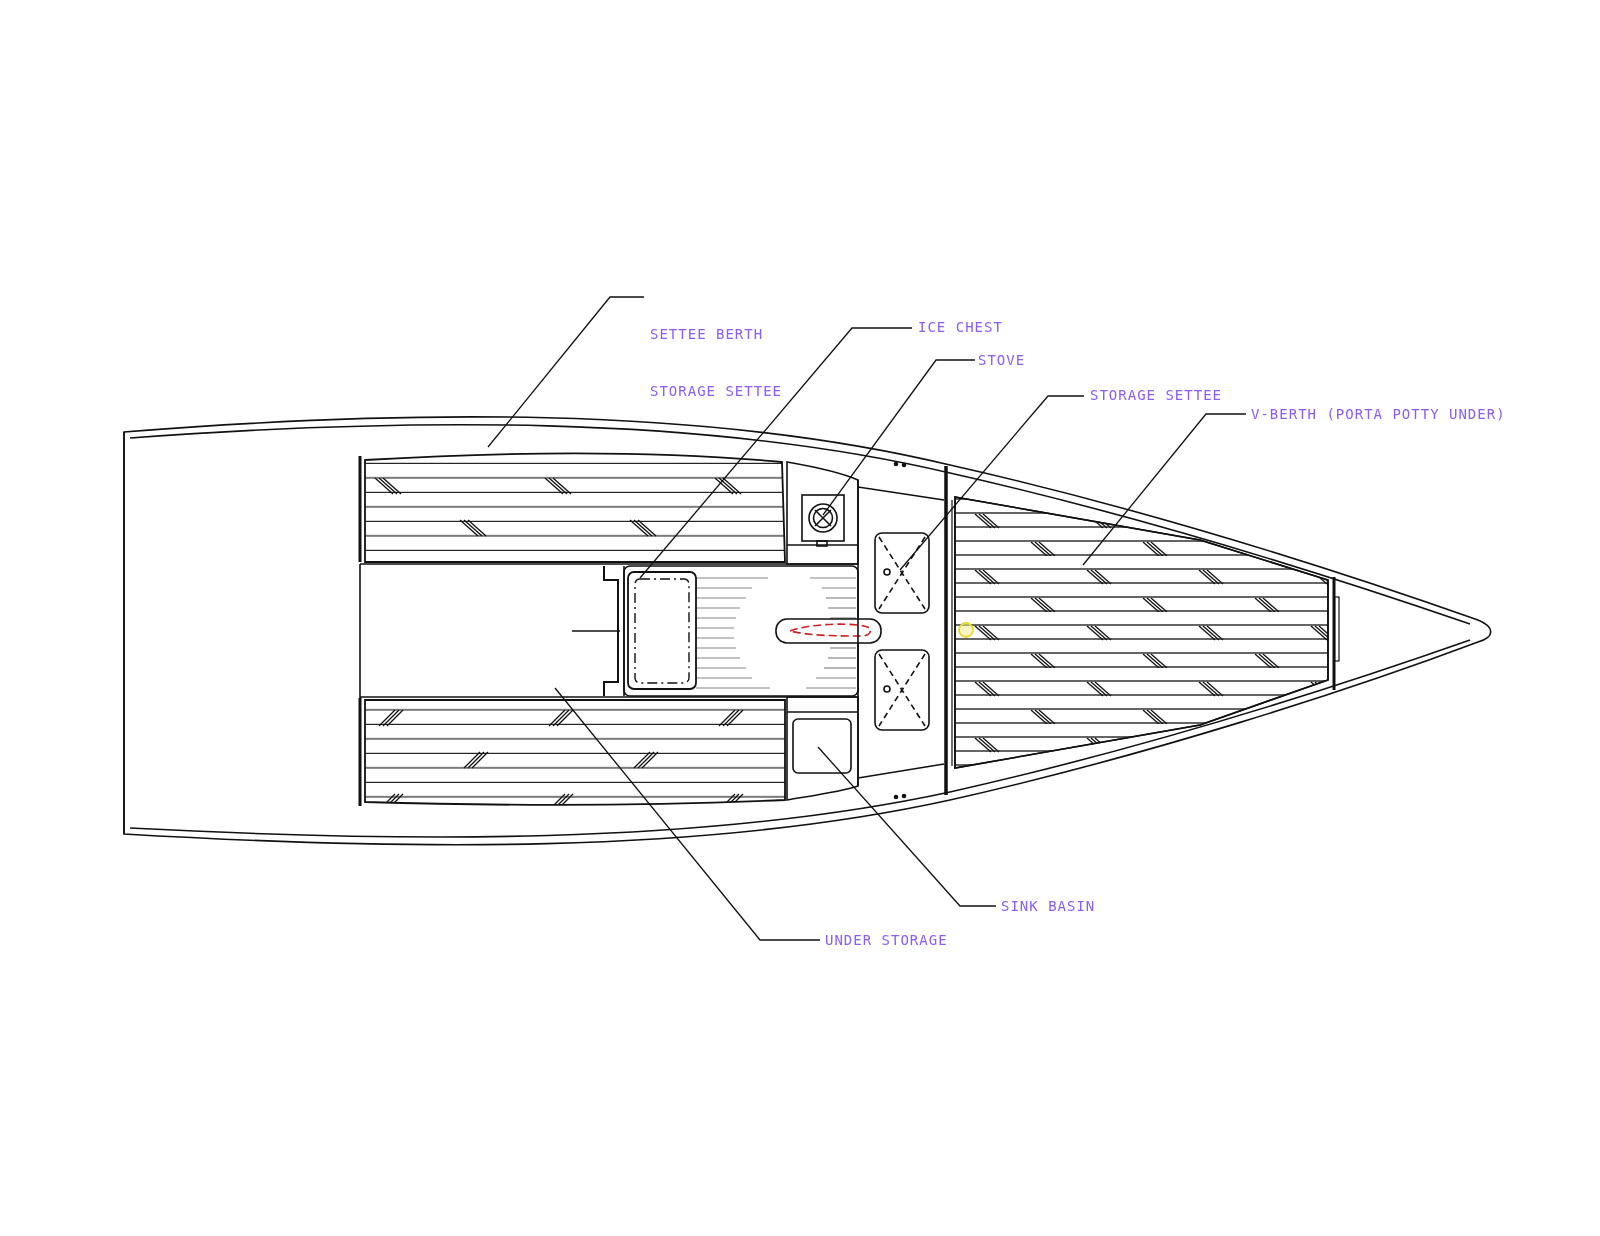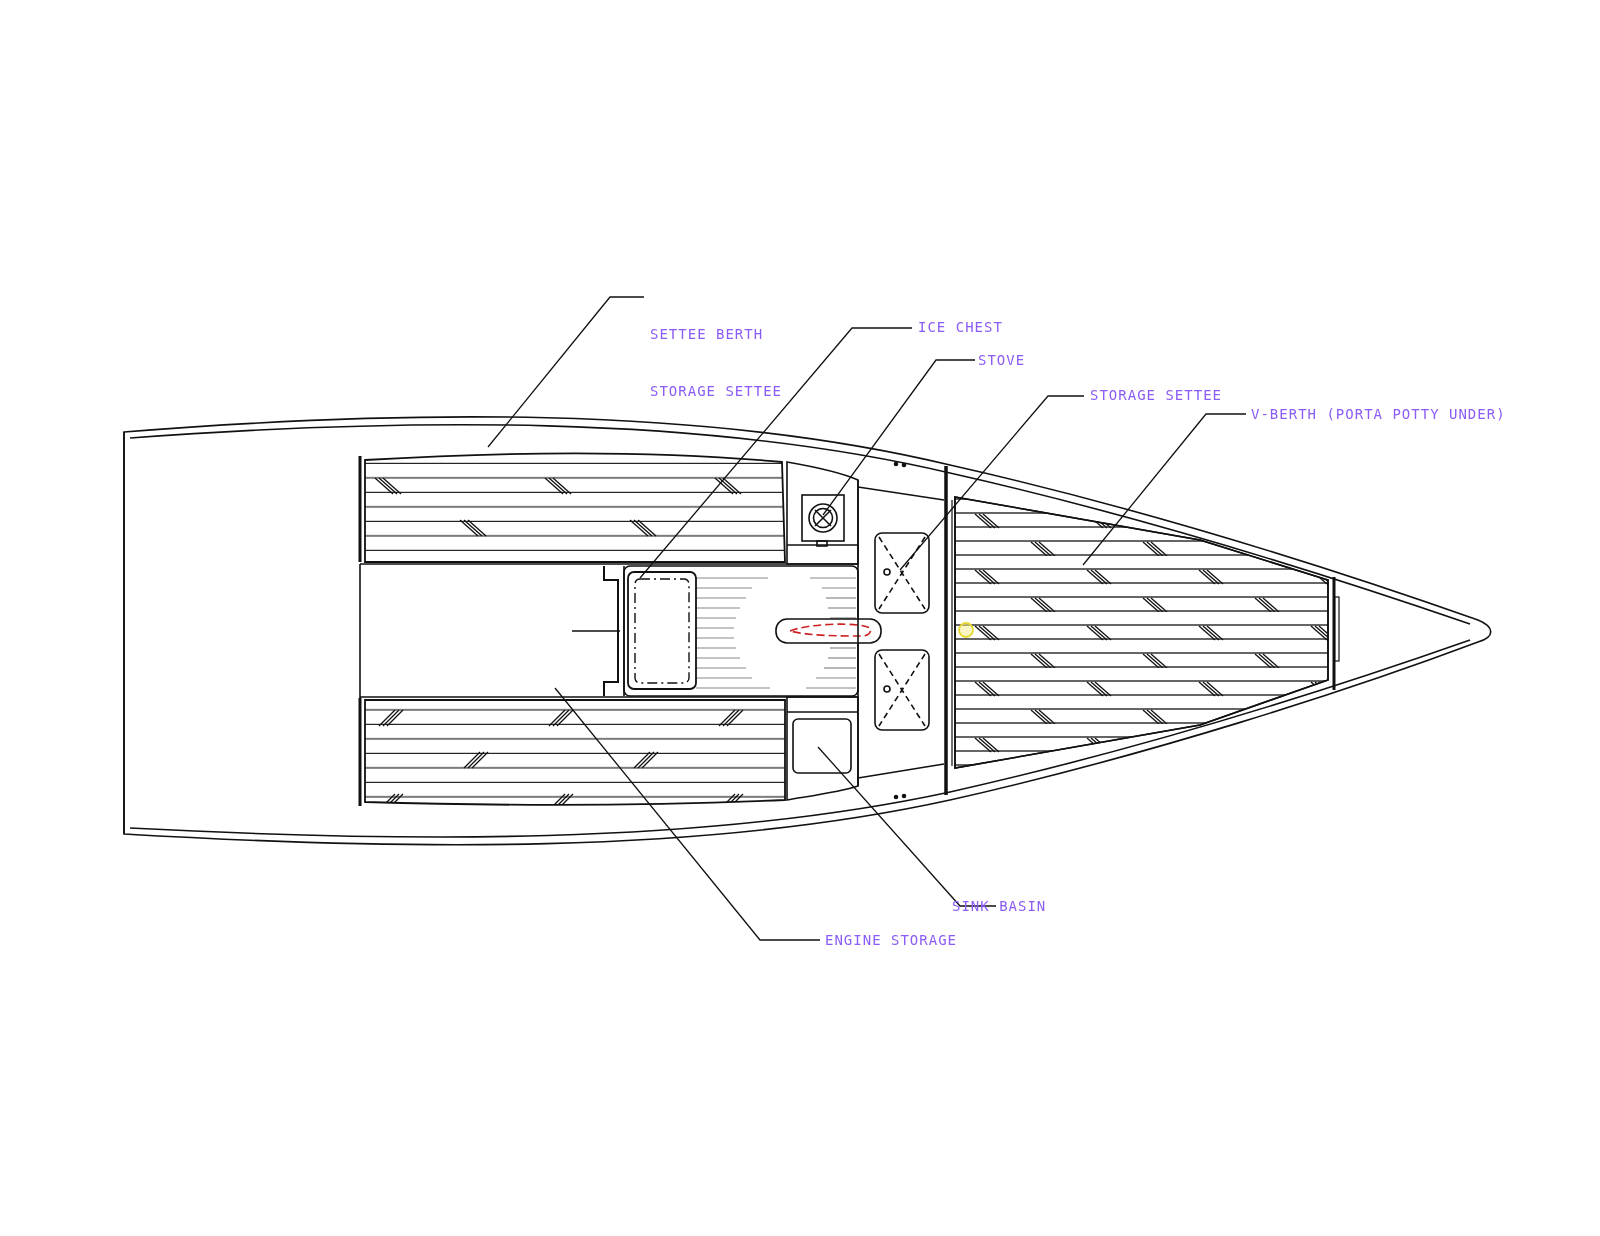--- a/index.html
+++ b/index.html
@@ -186,14 +186,14 @@
 </svg>
 
 <div class="lbl" style="left:650px; top:287px;">
   <div>SETTEE BERTH</div>
   <div>STORAGE SETTEE</div>
 </div>
 <div class="lbl" style="left:918px; top:318px;">ICE CHEST</div>
 <div class="lbl" style="left:978px; top:351px;">STOVE</div>
 <div class="lbl" style="left:1090px; top:386px;">STORAGE SETTEE</div>
 <div class="lbl" style="left:1251px; top:405px;text-align:right;">V-BERTH (PORTA POTTY UNDER)</div>
-<div class="lbl" style="left:952px; top:897px;">SINK BASIN</div>
-<div class="lbl" style="left:825px; top:931px;">ENGINE STORAGE</div>
+<div class="lbl" style="left:1001px; top:897px;">SINK BASIN</div>
+<div class="lbl" style="left:825px; top:931px;">UNDER STORAGE</div>
 
 </body></html>

